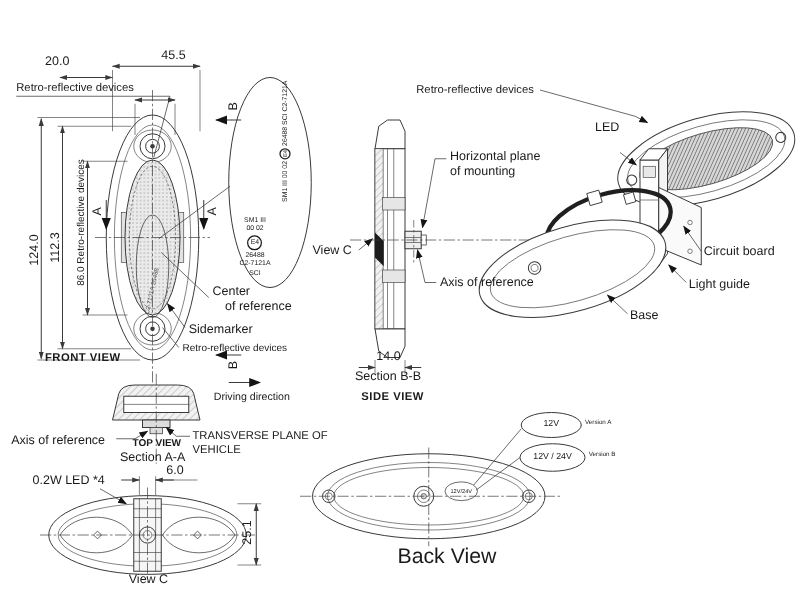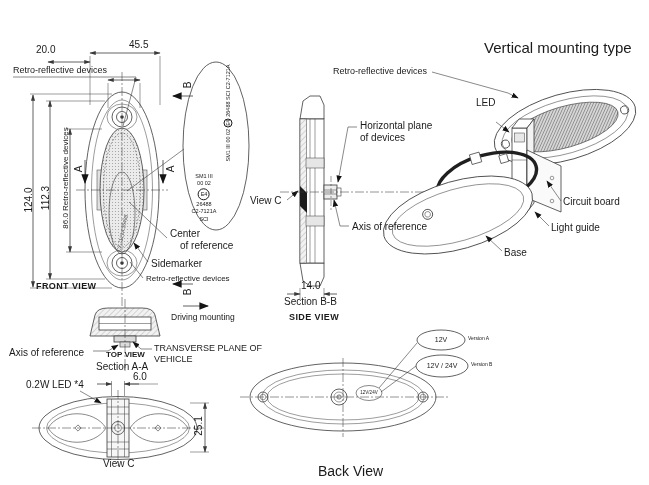--- a/index.html
+++ b/index.html
@@ -6,21 +6,21 @@
   html,body { margin:0; padding:0; background:#fff; }
   body { font-family:"Liberation Sans", sans-serif; color:#1a1a1a; }
   #canvas { position:relative; width:649px; height:485px; background:#ffffff; overflow:hidden; }
   #canvas svg { position:absolute; left:0; top:0; }
   .lbl { position:absolute; font-size:10px; line-height:1.18; white-space:nowrap; }
   .rotc { position:absolute; font-size:10px; white-space:nowrap;
           transform:translate(-50%,-50%) rotate(-90deg); }
   .ctr { transform:translate(-50%,-50%); text-align:center; }
   .b   { font-weight:bold;text-align:center; }
   .s15 { font-size:15px; }
-  .s11 { font-size:14px;margin-top:28px; }
+  .s11 { font-size:17px; }
   .s9  { font-size:9px; }
   .s85 { font-size:8.5px; }
   .s8  { font-size:8px; }
   .s7  { font-size:7px; }
   .s55 { font-size:5.5px; }
   .s5  { font-size:5px; }
   .s4  { font-size:4.5px; }
   .emark { display:inline-flex; align-items:center; justify-content:center;
            border:0.8px solid #1a1a1a; border-radius:50%;
            width:9px; height:9px; font-size:4.5px; }
@@ -230,21 +230,20 @@
     <line x1="240" y1="397" x2="448" y2="397" stroke-width="0.55" stroke-dasharray="9 2 2 2"></line>
     <line x1="343" y1="358" x2="343" y2="437" stroke-width="0.55" stroke-dasharray="9 2 2 2"></line>
     <line x1="379" y1="388" x2="417" y2="343" stroke-width="0.6"></line>
     <line x1="381" y1="392" x2="416" y2="366" stroke-width="0.6"></line>
     <ellipse cx="441" cy="340" rx="24" ry="10"></ellipse>
     <ellipse cx="442" cy="366" rx="26" ry="11"></ellipse>
   </g>
 </g>
 </svg>
 
-<div class="lbl s15" style="left:484px;top:39px">Vertical mounting type</div>
 
 <div class="lbl s9" style="left:13px;top:65px">Retro-reflective devices</div>
 <div class="lbl" style="left:36px;top:44px">20.0</div>
 <div class="lbl" style="left:129px;top:39px">45.5</div>
 <div class="rotc" style="left:28px;top:200px">124.0</div>
 <div class="rotc" style="left:45px;top:198px">112.3</div>
 <div class="rotc s8" style="left:65px;top:178px">86.0 Retro-reflective devices</div>
 <div class="rotc" style="left:78px;top:169px">A</div>
 <div class="rotc" style="left:170px;top:169px">A</div>
 <div class="rotc" style="left:187px;top:85px">B</div>
@@ -265,33 +264,33 @@
   <span>SM1 III</span>
   <span>00 02</span>
   <span class="emark2">E4</span>
   <span>26488</span>
   <span>C2-7121A</span>
   <span>SCI</span>
 </div>
 <div class="lbl" style="left:250px;top:195px">View C</div>
 
 <div class="lbl" style="left:360px;top:120px">Horizontal plane</div>
-<div class="lbl" style="left:360px;top:132px">of devices</div>
+<div class="lbl" style="left:360px;top:132px">of mounting</div>
 <div class="lbl" style="left:352px;top:221px">Axis of reference</div>
 <div class="lbl" style="left:301px;top:280px">14.0</div>
 <div class="lbl" style="left:284px;top:296px">Section B-B</div>
 <div class="lbl s9 b ls" style="left:289px;top:312px">SIDE VIEW</div>
 
 <div class="lbl s9" style="left:333px;top:66px">Retro-reflective devices</div>
 <div class="lbl" style="left:476px;top:97px">LED</div>
 <div class="lbl" style="left:563px;top:196px">Circuit board</div>
 <div class="lbl" style="left:551px;top:222px">Light guide</div>
 <div class="lbl" style="left:504px;top:247px">Base</div>
 
-<div class="lbl s85" style="left:171px;top:312px">Driving mounting</div>
+<div class="lbl s85" style="left:171px;top:312px">Driving direction</div>
 <div class="lbl" style="left:9px;top:347px">Axis of reference</div>
 <div class="lbl s8 b" style="left:106px;top:350px">TOP VIEW</div>
 <div class="lbl" style="left:96px;top:361px">Section A-A</div>
 <div class="lbl s9" style="left:154px;top:343px">TRANSVERSE  PLANE OF</div>
 <div class="lbl s9" style="left:154px;top:354px">VEHICLE</div>
 
 <div class="lbl" style="left:26px;top:379px">0.2W LED *4</div>
 <div class="lbl" style="left:133px;top:371px">6.0</div>
 <div class="rotc" style="left:198px;top:426px">25.1</div>
 <div class="lbl" style="left:103px;top:458px">View C</div>

